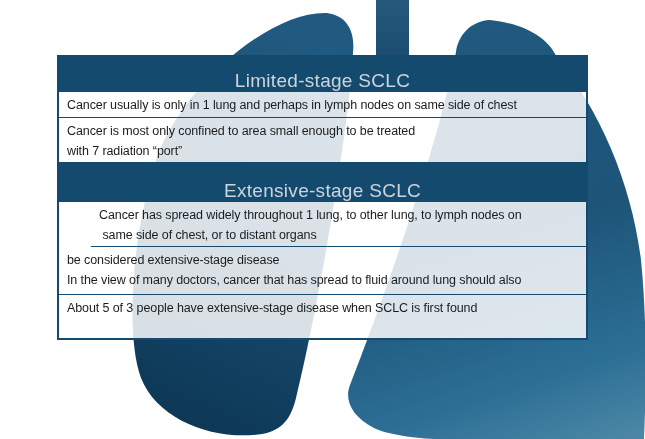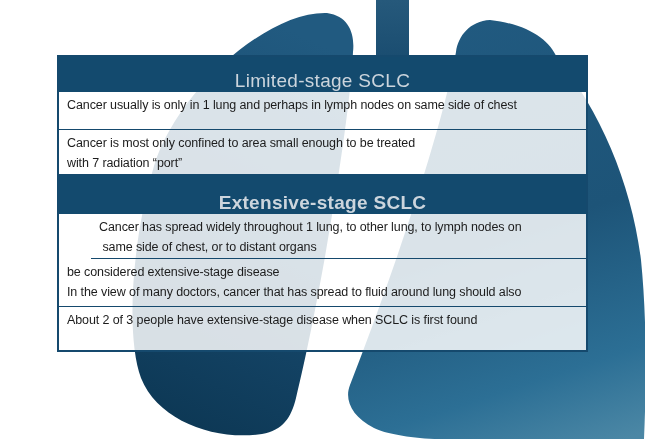--- a/index.html
+++ b/index.html
@@ -13,29 +13,29 @@
   .tables{
     position:absolute;left:57px;top:55px;width:531px;z-index:1;
     border:2px solid #15496d;
   }
   .t-header{
     background:#134a6e;color:#ccd5dd;
     display:flex;align-items:flex-end;justify-content:center;
     font-size:19px;letter-spacing:.3px;font-weight:400;
   }
   .t-header.h1{height:35px;}
-  .t-header.h2{height:39px;font-weight:bold;}
+  .t-header.h2{height:39px;}
   .t-row{
     background:rgba(255,255,255,0.84);
     border-bottom:1px solid #15496d;
     padding:3px 8px 0 8px;
     color:#1c1c1c;font-size:12.5px;letter-spacing:-0.1px;
   }
   .t-row.last{border-bottom:none;}
-  .r1{height:38px;}
+  .r1{height:26px;}
   .r2{height:45px;}
   .r3{height:41px;}
   .r4{height:45px;margin-left:32px;}
   .r5{height:48px;}
   .r6{height:43px;}
   .line{line-height:20px;white-space:pre-wrap;}
 </style>
 </head>
 <body>
 
@@ -96,17 +96,17 @@
     </div>
     <div class="t-row r4">
       <div class="line">Cancer has spread widely throughout 1 lung, to other lung, to lymph nodes on</div>
       <div class="line"> same side of chest, or to distant organs</div>
     </div>
     <div class="t-row r5">
       <div class="line">be considered extensive-stage disease</div>
       <div class="line">In the view of many doctors, cancer that has spread to fluid around lung should also</div>
     </div>
     <div class="t-row r6 last">
-      <div class="line">About 2 of 3 people have extensive-stage disease when SCLC is first found</div>
+      <div class="line">About 5 of 3 people have extensive-stage disease when SCLC is first found</div>
     </div>
 
   </div>
 </div>
 
 </body></html>

